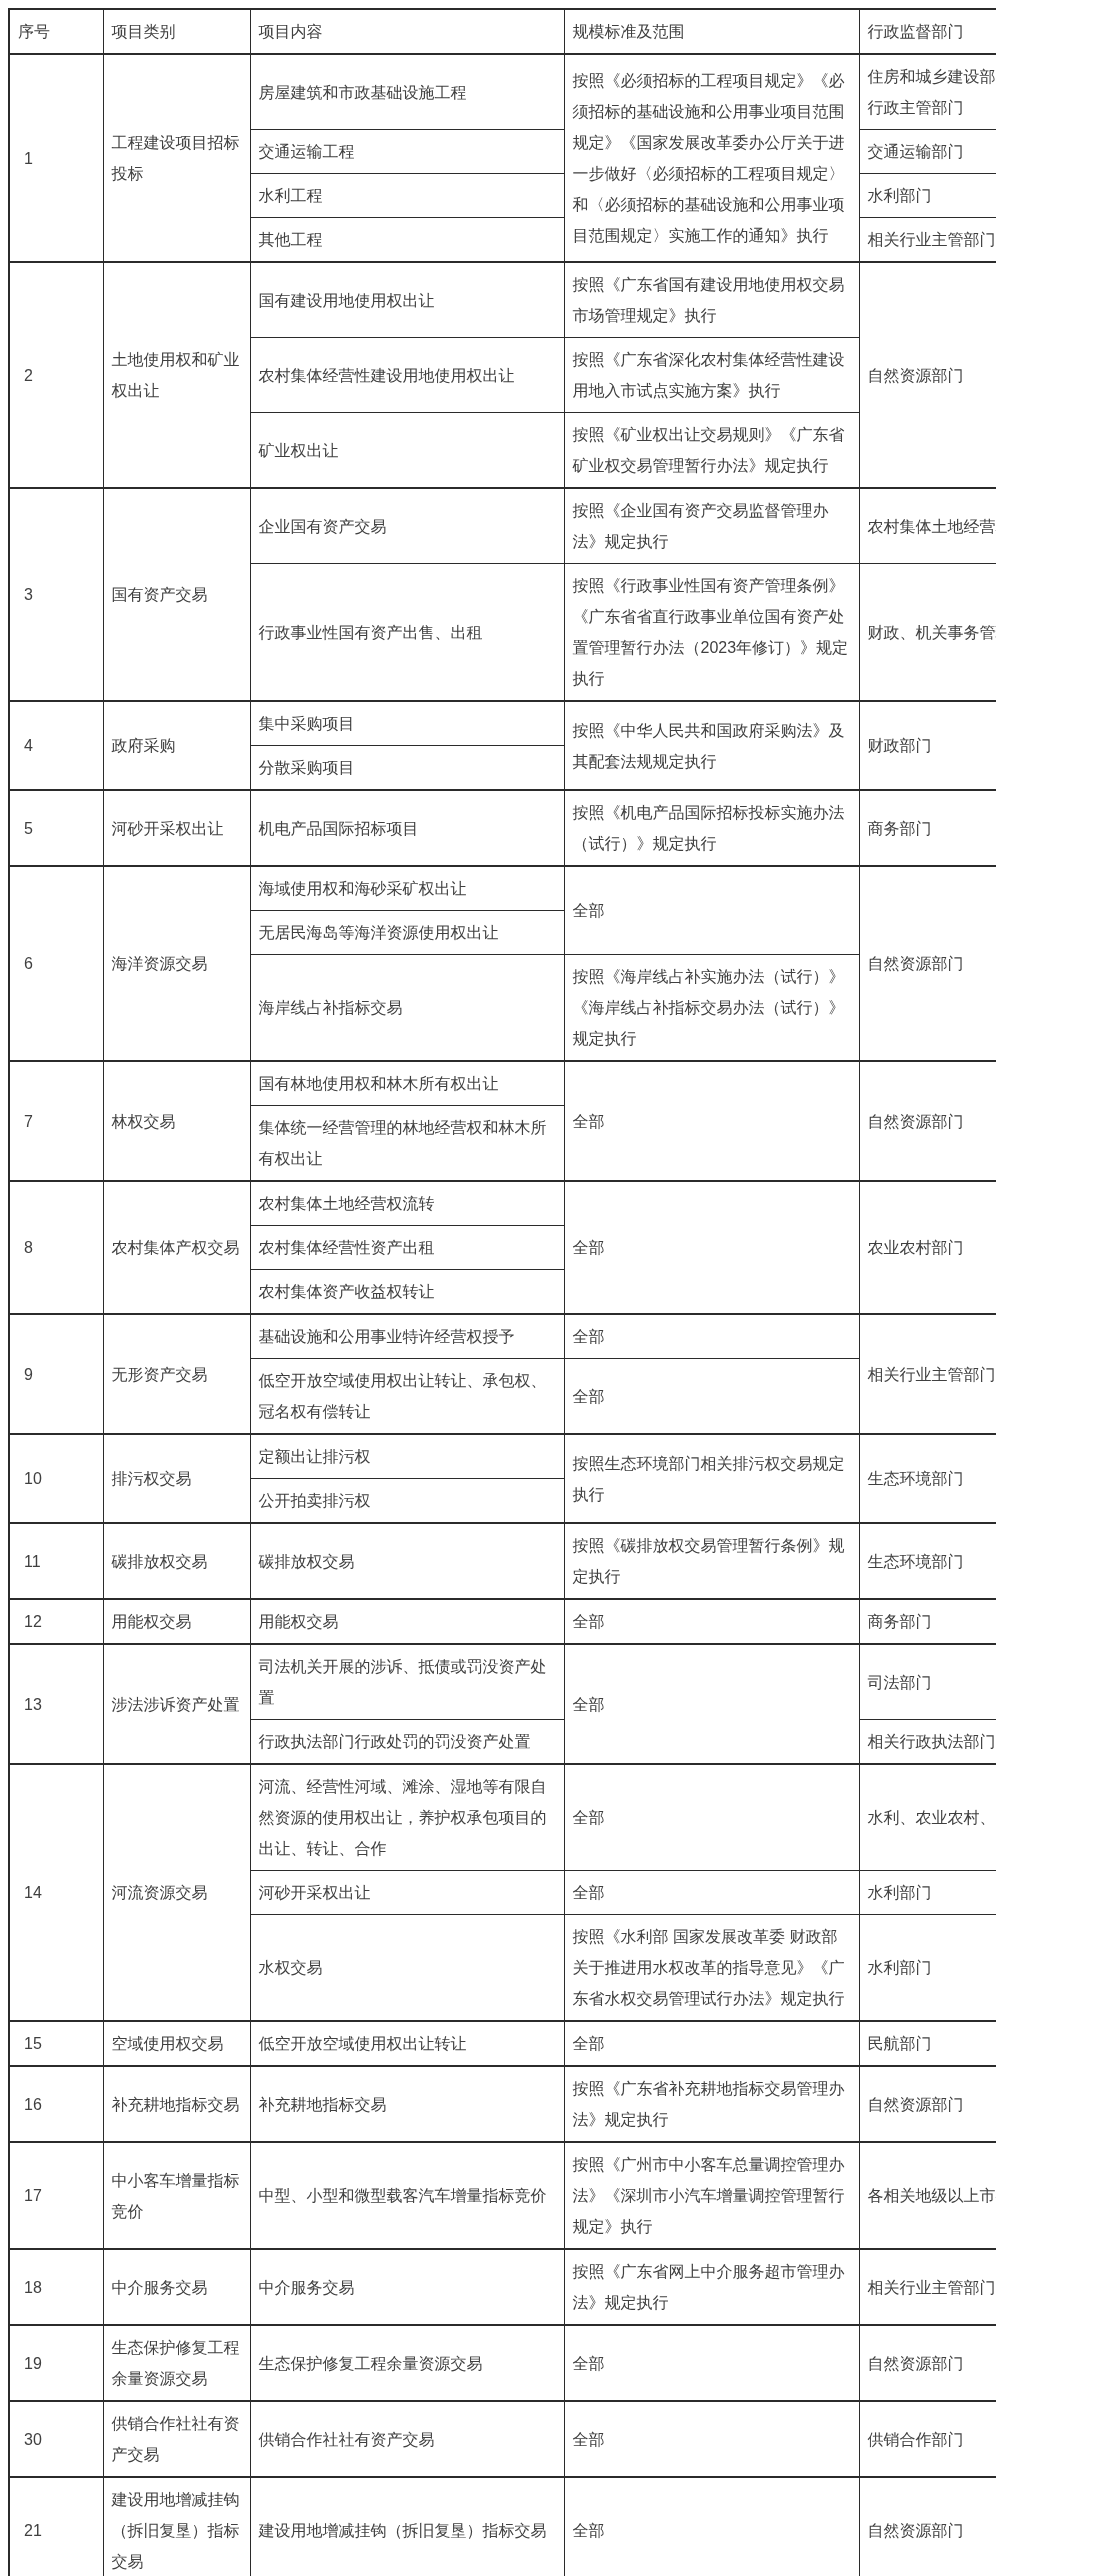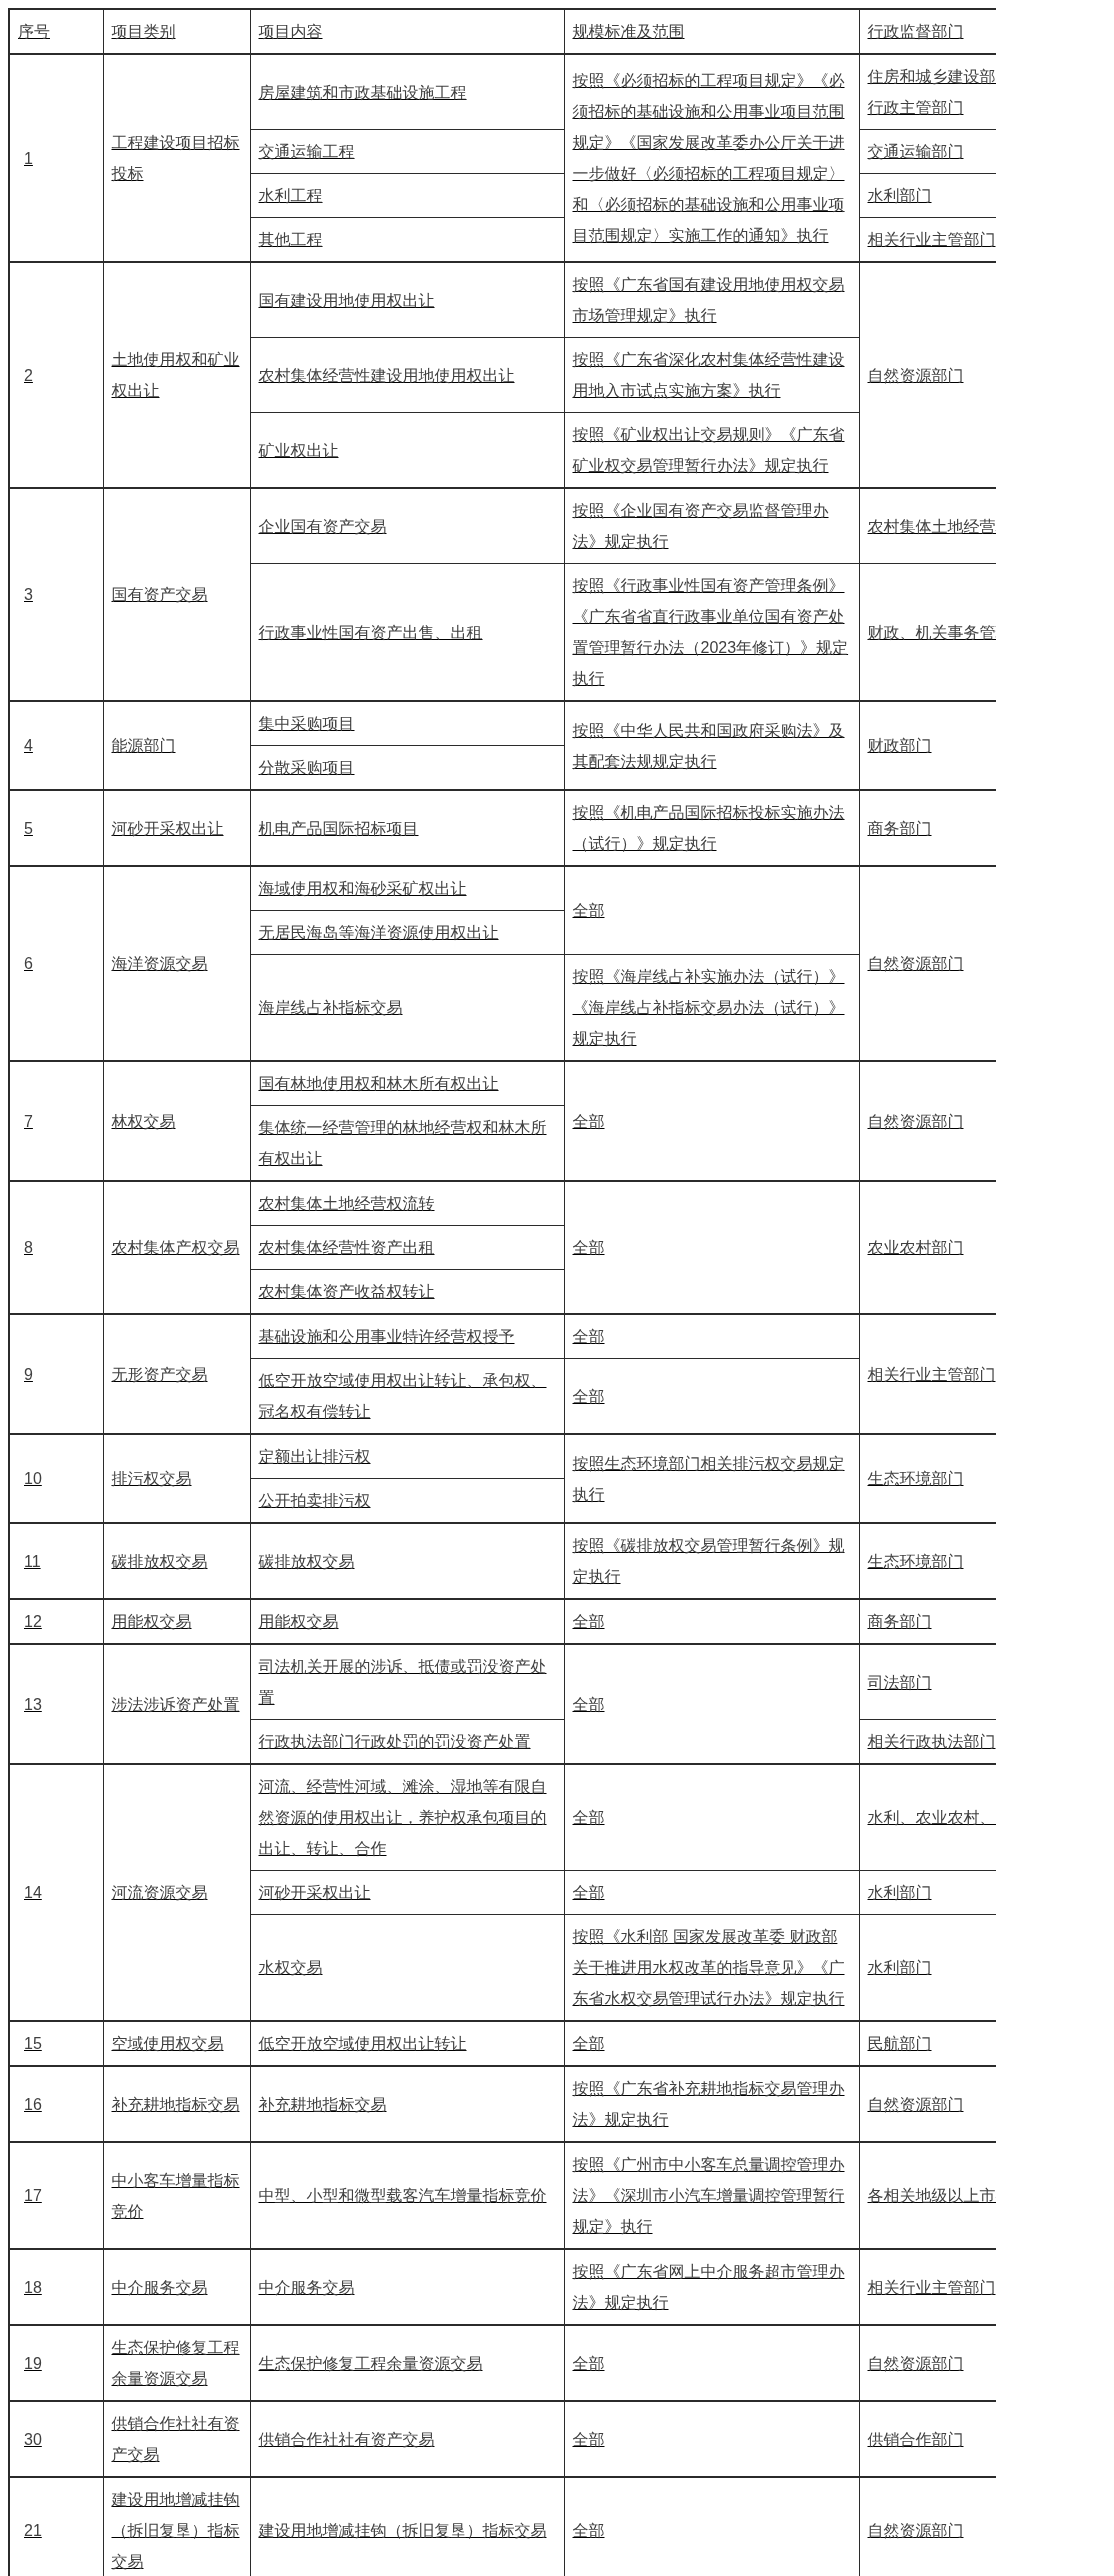--- a/index.html
+++ b/index.html
@@ -6,21 +6,20 @@
     margin: 0;
     padding: 0;
     background: #ffffff;
   }
   .page {
     width: 996px;
     height: 2576px;
     background: #ffffff;
     overflow: hidden;
     font-family: "Liberation Sans", "DejaVu Sans", sans-serif;
-    text-decoration: underline;
   }
   table.catalog {
     border-collapse: collapse;
     table-layout: fixed;
     width: 1098px;
     margin: 8px 0 0 8px;
     border: 2px solid #2b2b2b;
   }
   col.c-no   { width: 94px; }
   col.c-cat  { width: 147px; }
@@ -105,21 +104,21 @@
           <td class="scope">按照《企业国有资产交易监督管理办法》规定执行</td>
           <td class="dept">农村集体土地经营权流转</td>
         </tr>
         <tr>
           <td class="content">行政事业性国有资产出售、出租</td>
           <td class="scope">按照《行政事业性国有资产管理条例》《广东省省直行政事业单位国有资产处置管理暂行办法（2023年修订）》规定执行</td>
           <td class="dept">财政、机关事务管理部门</td>
         </tr>
         <tr class="group-start">
           <td rowspan="2" class="no">4</td>
-          <td rowspan="2" class="cat">能源部门</td>
+          <td rowspan="2" class="cat">政府采购</td>
           <td class="content">集中采购项目</td>
           <td rowspan="2" class="scope">按照《中华人民共和国政府采购法》及其配套法规规定执行</td>
           <td rowspan="2" class="dept">财政部门</td>
         </tr>
         <tr>
           <td class="content">分散采购项目</td>
         </tr>
         <tr class="group-start">
           <td class="no">5</td>
           <td class="cat">河砂开采权出让</td>

